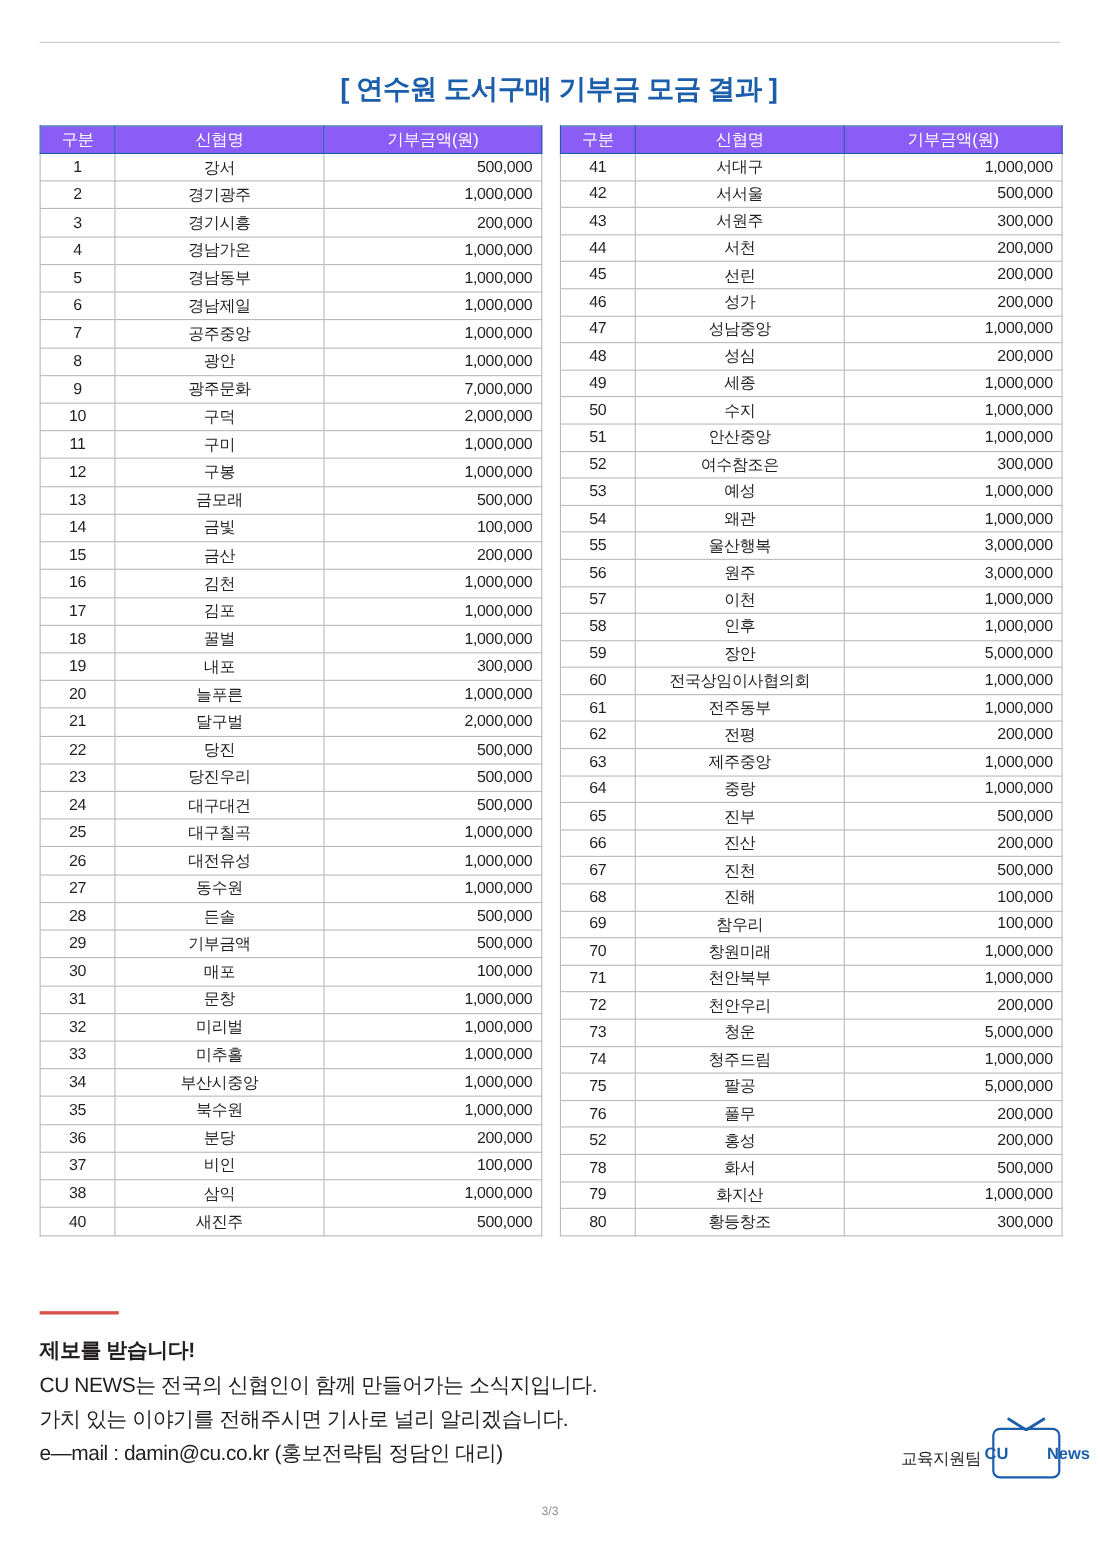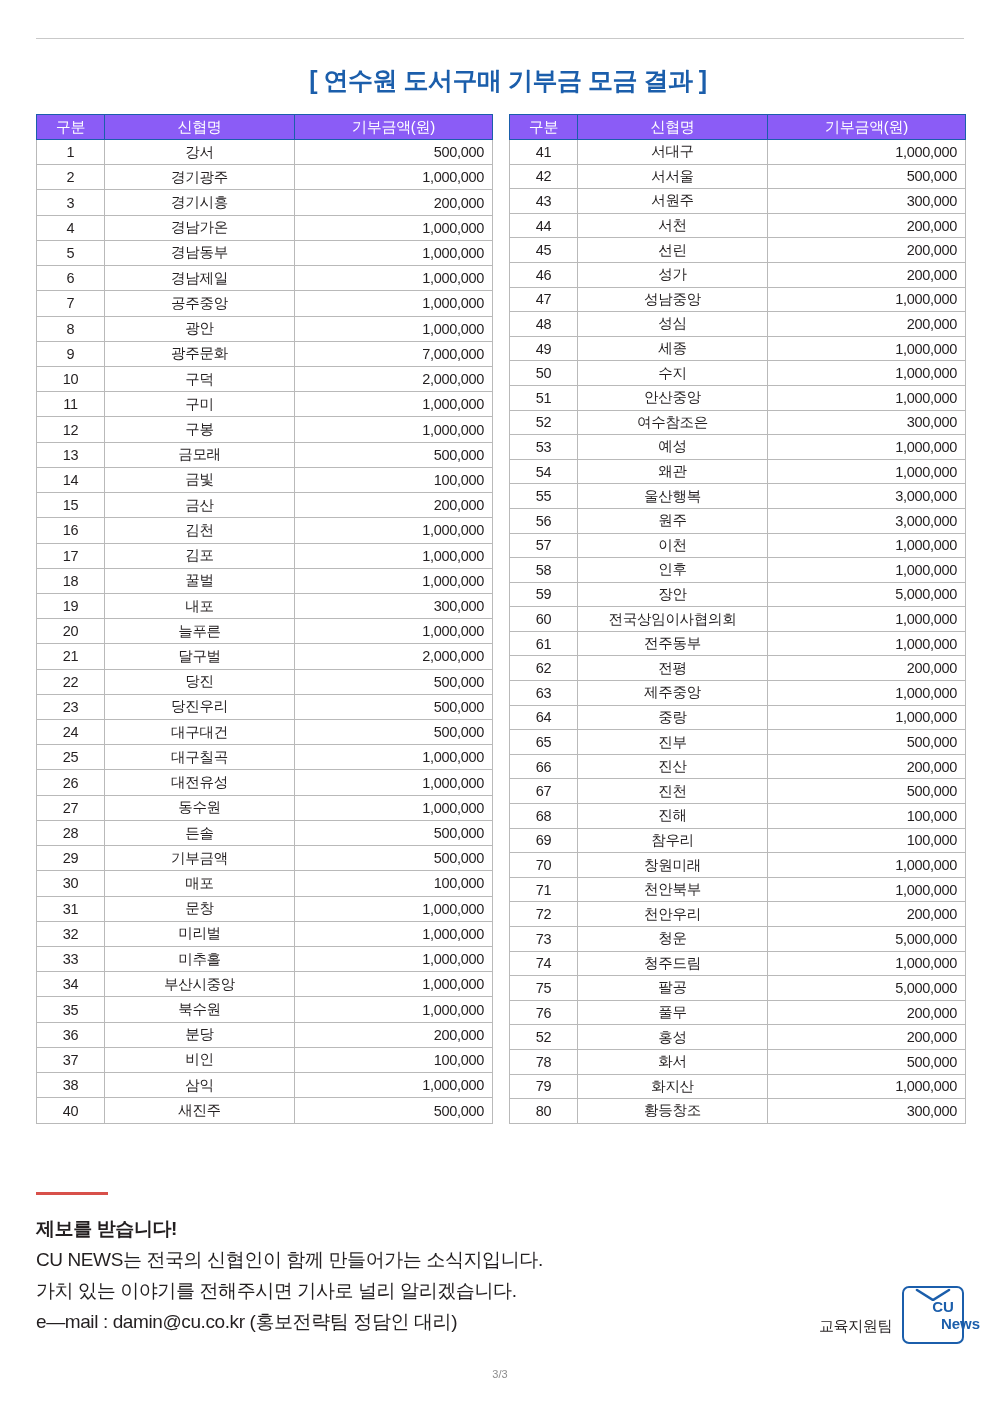--- a/index.html
+++ b/index.html
@@ -110,25 +110,25 @@
   .logo-mark {
     width: 62px;
     height: 56px;
     position: relative;
   }
   .logo-box {
     position: absolute;
     bottom: 0;
     left: 0;
     width: 62px;
-    height: 58px;
+    height: 46px;
     border: 2px solid #1b5eab;
     border-radius: 7px;
     display: flex;
-    flex-direction: column;
+    flex-direction: row;
     align-items: center;
     justify-content: center;
     line-height: 17px;
     padding-left: 20px;
   }
   .logo-cu { font-size: 15px; font-weight: bold; color: #1b5eab; }
   .logo-news { font-size: 15px; font-weight: bold; color: #1b5eab; margin-left: 35px; }
   .logo-antenna {
     position: absolute;
     top: 0;

